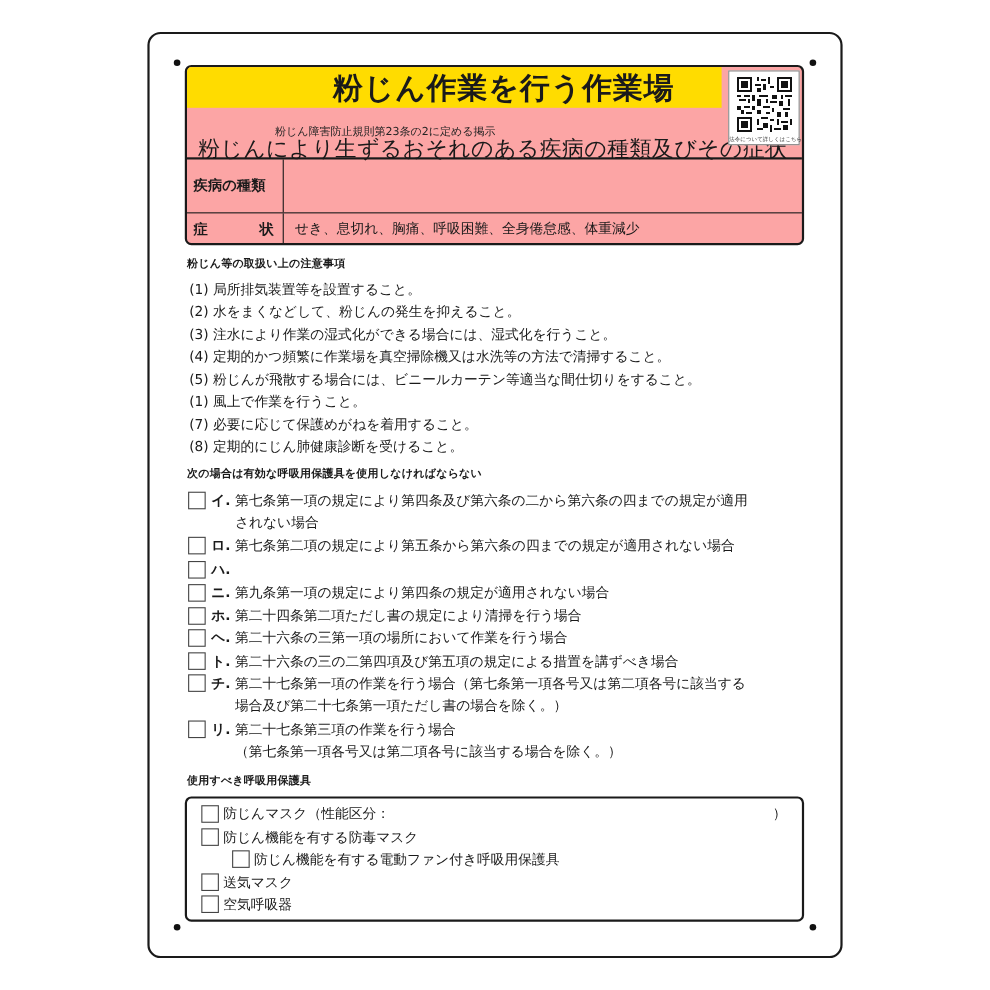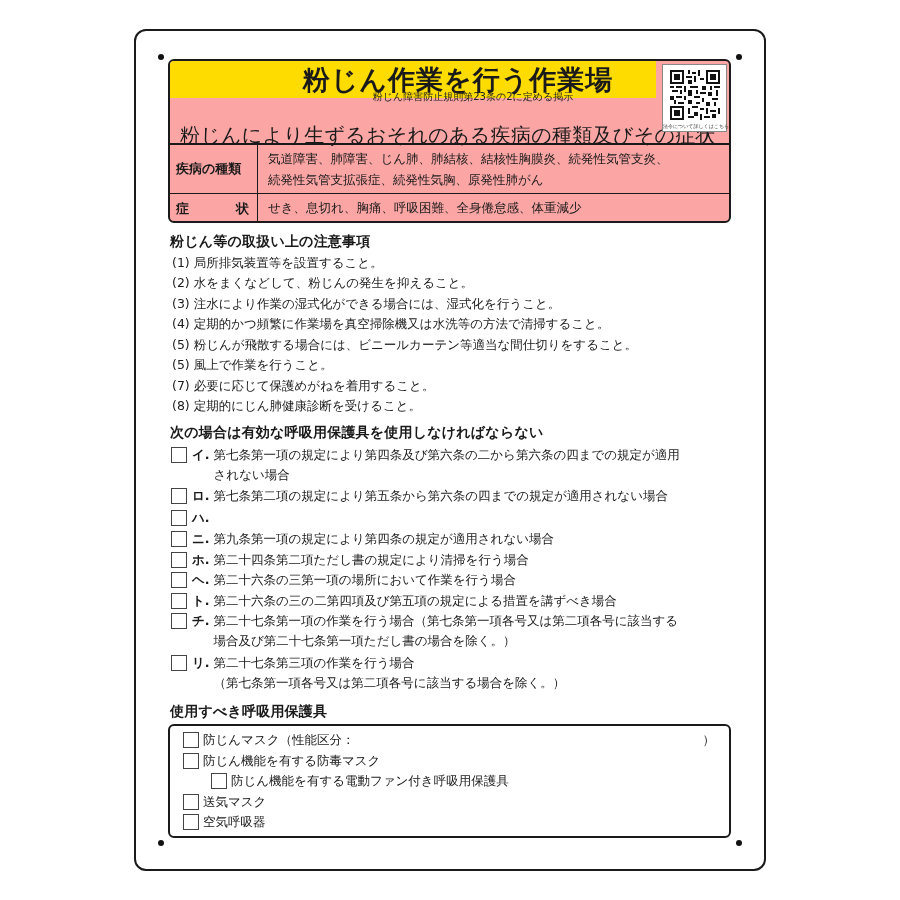--- a/index.html
+++ b/index.html
@@ -16,22 +16,22 @@
     position: absolute; left: 168px; top: 59px; width: 563px; height: 164px;
     border: 2px solid #1a1a1a; border-radius: 6px; overflow: hidden; background: #fca5a5;
   }
   .title-bar {
     position: absolute; left: 0; top: 0; width: 486px; height: 37px;
     background: #ffdc00;
     display: flex; align-items: center; justify-content: center;
     font-size: 27px; font-weight: bold; letter-spacing: 1px; padding-left: 90px;
   }
   .subtitle {
-    position: absolute; left: 0; top: 29px; width: 486px; text-align: center;
-    font-size: 10px; color: #222; padding-left: 120px;
+    position: absolute; left: 0; top: 52px; width: 486px; 
+    font-size: 10px; color: #222; padding-left: 80px;
   }
   .disease-heading {
     position: absolute; left: 10px; top: 61px; font-size: 20px; font-weight: normal; letter-spacing: 0.3px;
   }
   .qr {
     position: absolute; left: 492px; top: 3px; width: 65px; height: 68px;
     border: 1px solid #888; background: #fff;
   }
   .qr-code { position: absolute; left: 7px; top: 5px; width: 50px; height: 50px; }
   .qr-caption {
@@ -46,21 +46,21 @@
   .drow { display: flex; border-bottom: 1.5px solid #1a1a1a; }
   .drow:last-child { border-bottom: none; }
   .dhead {
     width: 90px; border-right: 1.5px solid #1a1a1a; font-size: 13px; font-weight: bold;
     display: flex; align-items: center; padding-left: 8px;
   }
   .dhead.spread { justify-content: space-between; padding-right: 8px; }
   .dcell { flex: 1; font-size: 12.5px; line-height: 21px; padding: 3px 8px 3px 10px; }
 
   .section-heading {
-    position: absolute; left: 170px; font-size: 14px; font-weight: bold; letter-spacing: 0.2px;
+    position: absolute; left: 170px; font-size: 10px; font-weight: bold; letter-spacing: 0.2px;
   }
   .note {
     position: absolute; left: 172px; font-size: 12.5px; line-height: 20px; white-space: nowrap;
   }
   .cb {
     display: inline-block; width: 16px; height: 16px; border: 1.5px solid #444;
     background: #fff; vertical-align: middle; flex: none;
   }
   .case {
     position: absolute; left: 171px; display: flex; align-items: flex-start;
@@ -155,42 +155,38 @@
           <rect x="9" y="23" width="3" height="1"></rect>
           <rect x="17" y="23" width="3" height="1"></rect>
       </g>
     </svg>
     <div class="qr-caption">法令について詳しくはこちら</div>
   </div>
 
   <div class="dtable">
     <div class="drow" style="height:49px;">
       <div class="dhead">疾病の種類</div>
-      <div class="dcell">
-        <div>気道障害、肺障害、じん肺、肺結核、結核性胸膜炎、続発性気管支炎、</div>
-        <div>続発性気管支拡張症、続発性気胸、原発性肺がん</div>
-      </div>
     </div>
     <div class="drow" style="height:30px;">
       <div class="dhead spread">
         <span>症</span>
         <span>状</span>
       </div>
       <div class="dcell">せき、息切れ、胸痛、呼吸困難、全身倦怠感、体重減少</div>
     </div>
   </div>
 </div>
 
 <div class="section-heading" style="top:233px;">粉じん等の取扱い上の注意事項</div>
 <div class="note" style="top:253px;">(1) 局所排気装置等を設置すること。</div>
 <div class="note" style="top:273px;">(2) 水をまくなどして、粉じんの発生を抑えること。</div>
 <div class="note" style="top:294px;">(3) 注水により作業の湿式化ができる場合には、湿式化を行うこと。</div>
 <div class="note" style="top:314px;">(4) 定期的かつ頻繁に作業場を真空掃除機又は水洗等の方法で清掃すること。</div>
 <div class="note" style="top:335px;">(5) 粉じんが飛散する場合には、ビニールカーテン等適当な間仕切りをすること。</div>
-<div class="note" style="top:355px;">(5) 風上で作業を行うこと。</div>
+<div class="note" style="top:355px;">(1) 風上で作業を行うこと。</div>
 <div class="note" style="top:376px;">(7) 必要に応じて保護めがねを着用すること。</div>
 <div class="note" style="top:396px;">(8) 定期的にじん肺健康診断を受けること。</div>
 
 <div class="section-heading" style="top:424px;">次の場合は有効な呼吸用保護具を使用しなければならない</div>
 
 <div class="case" style="top:445px;">
   <span class="cb"></span>
   <span class="mark">イ.</span>
   <span class="txt">
     <span class="cont">第七条第一項の規定により第四条及び第六条の二から第六条の四までの規定が適用</span>

